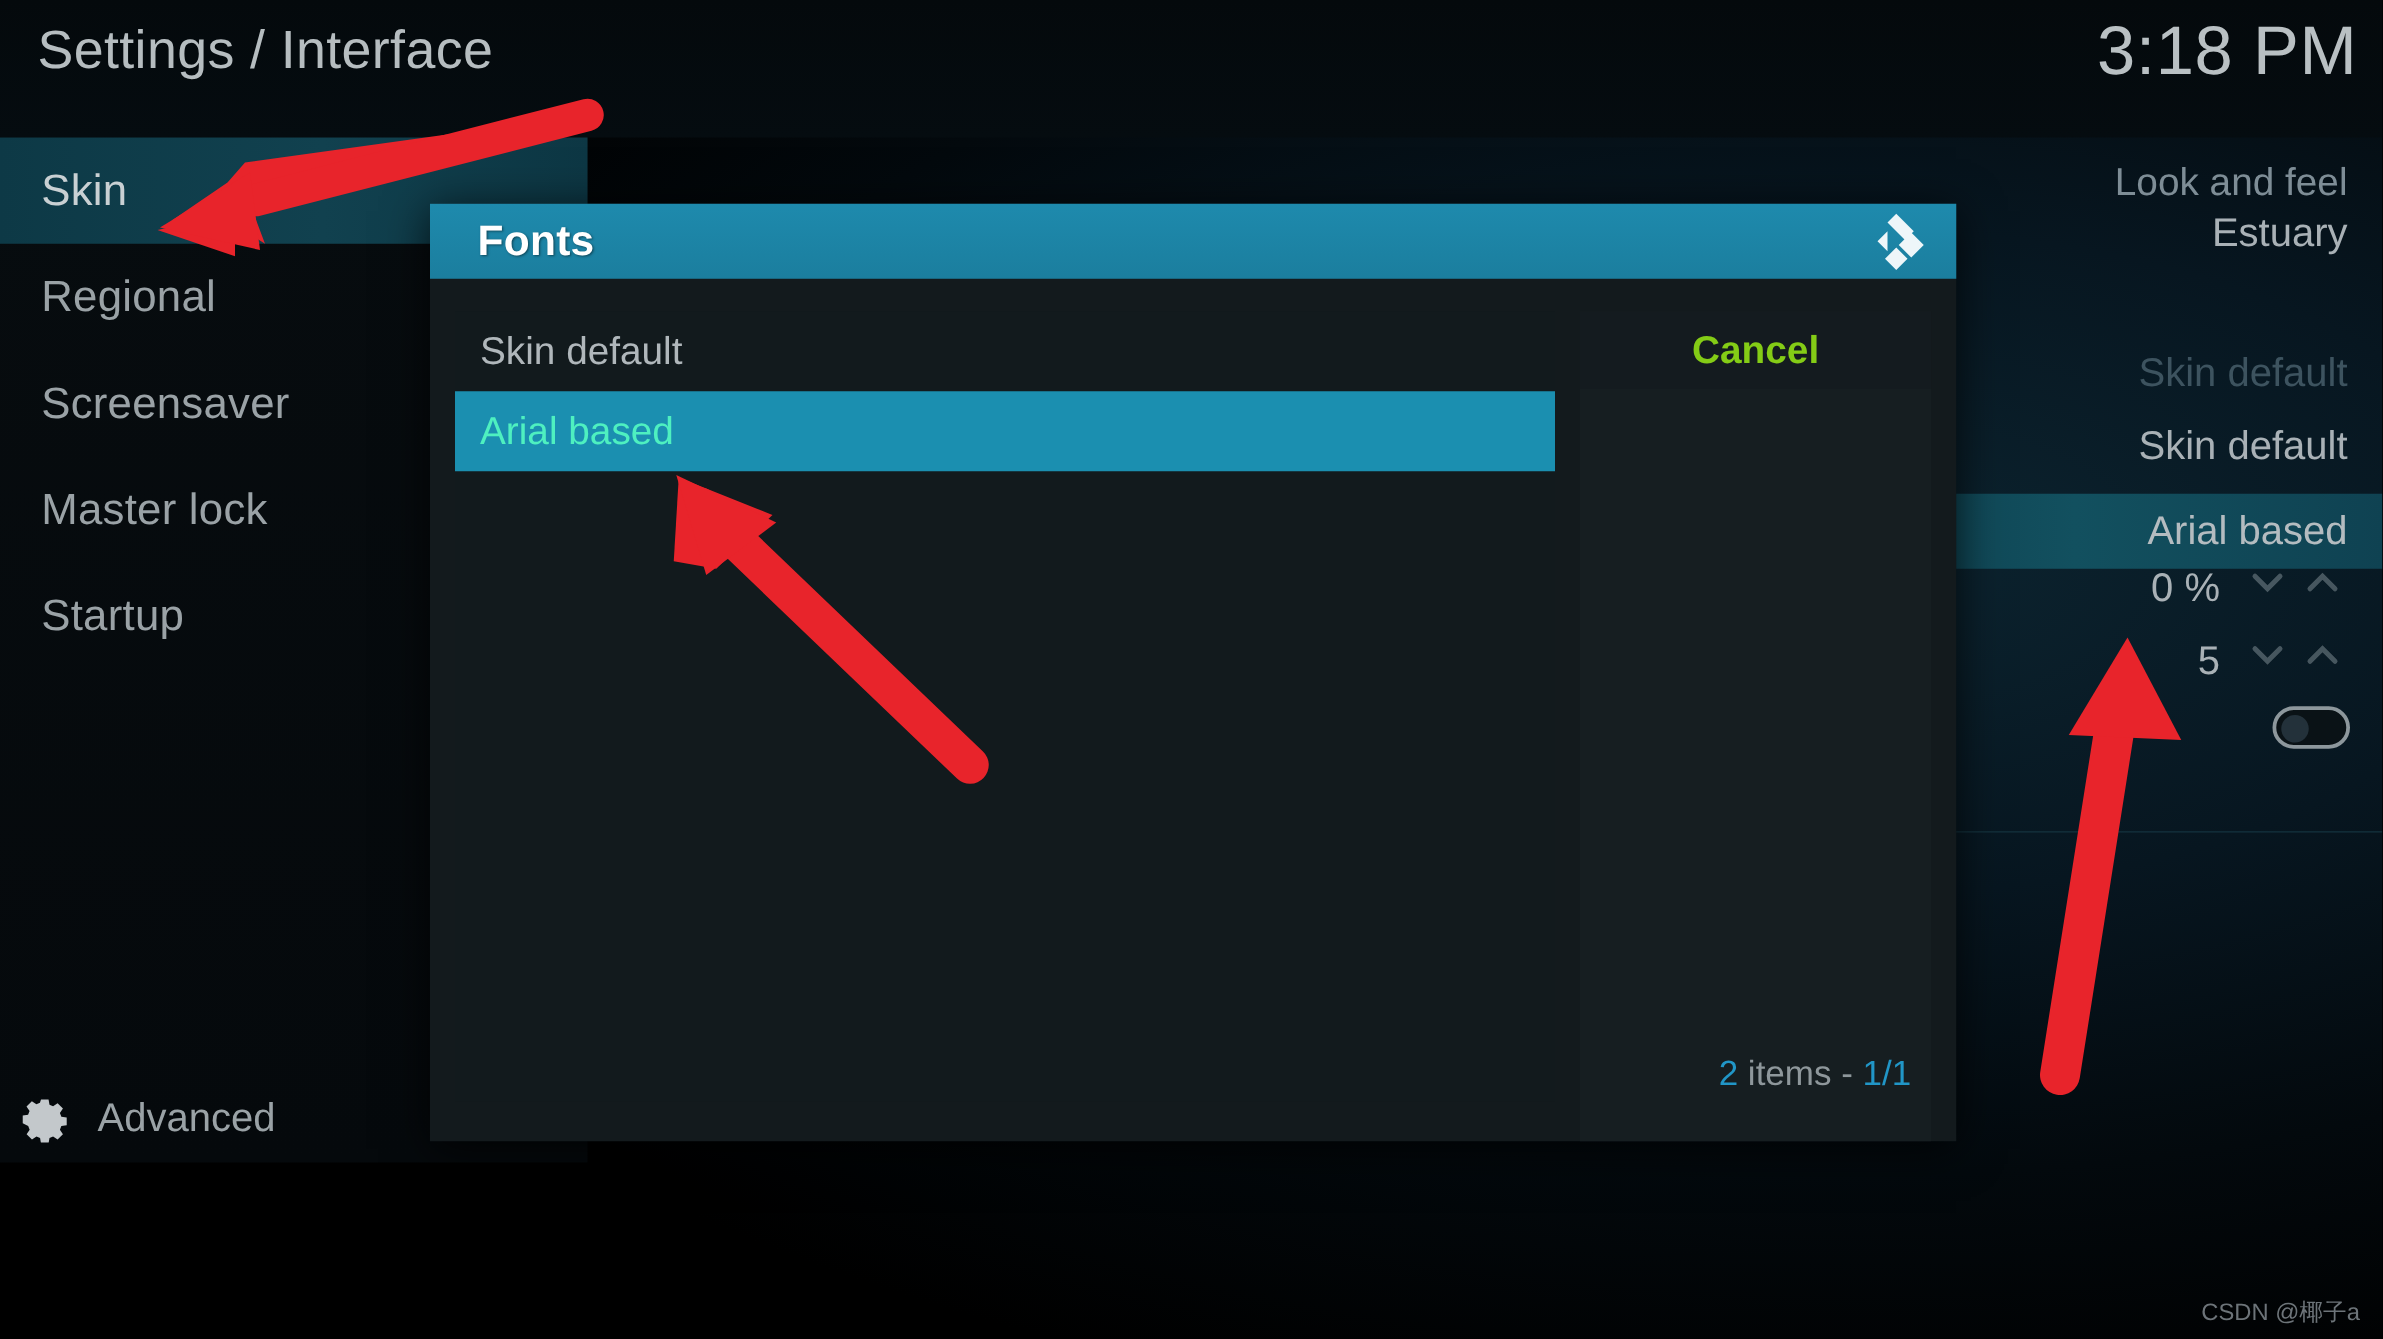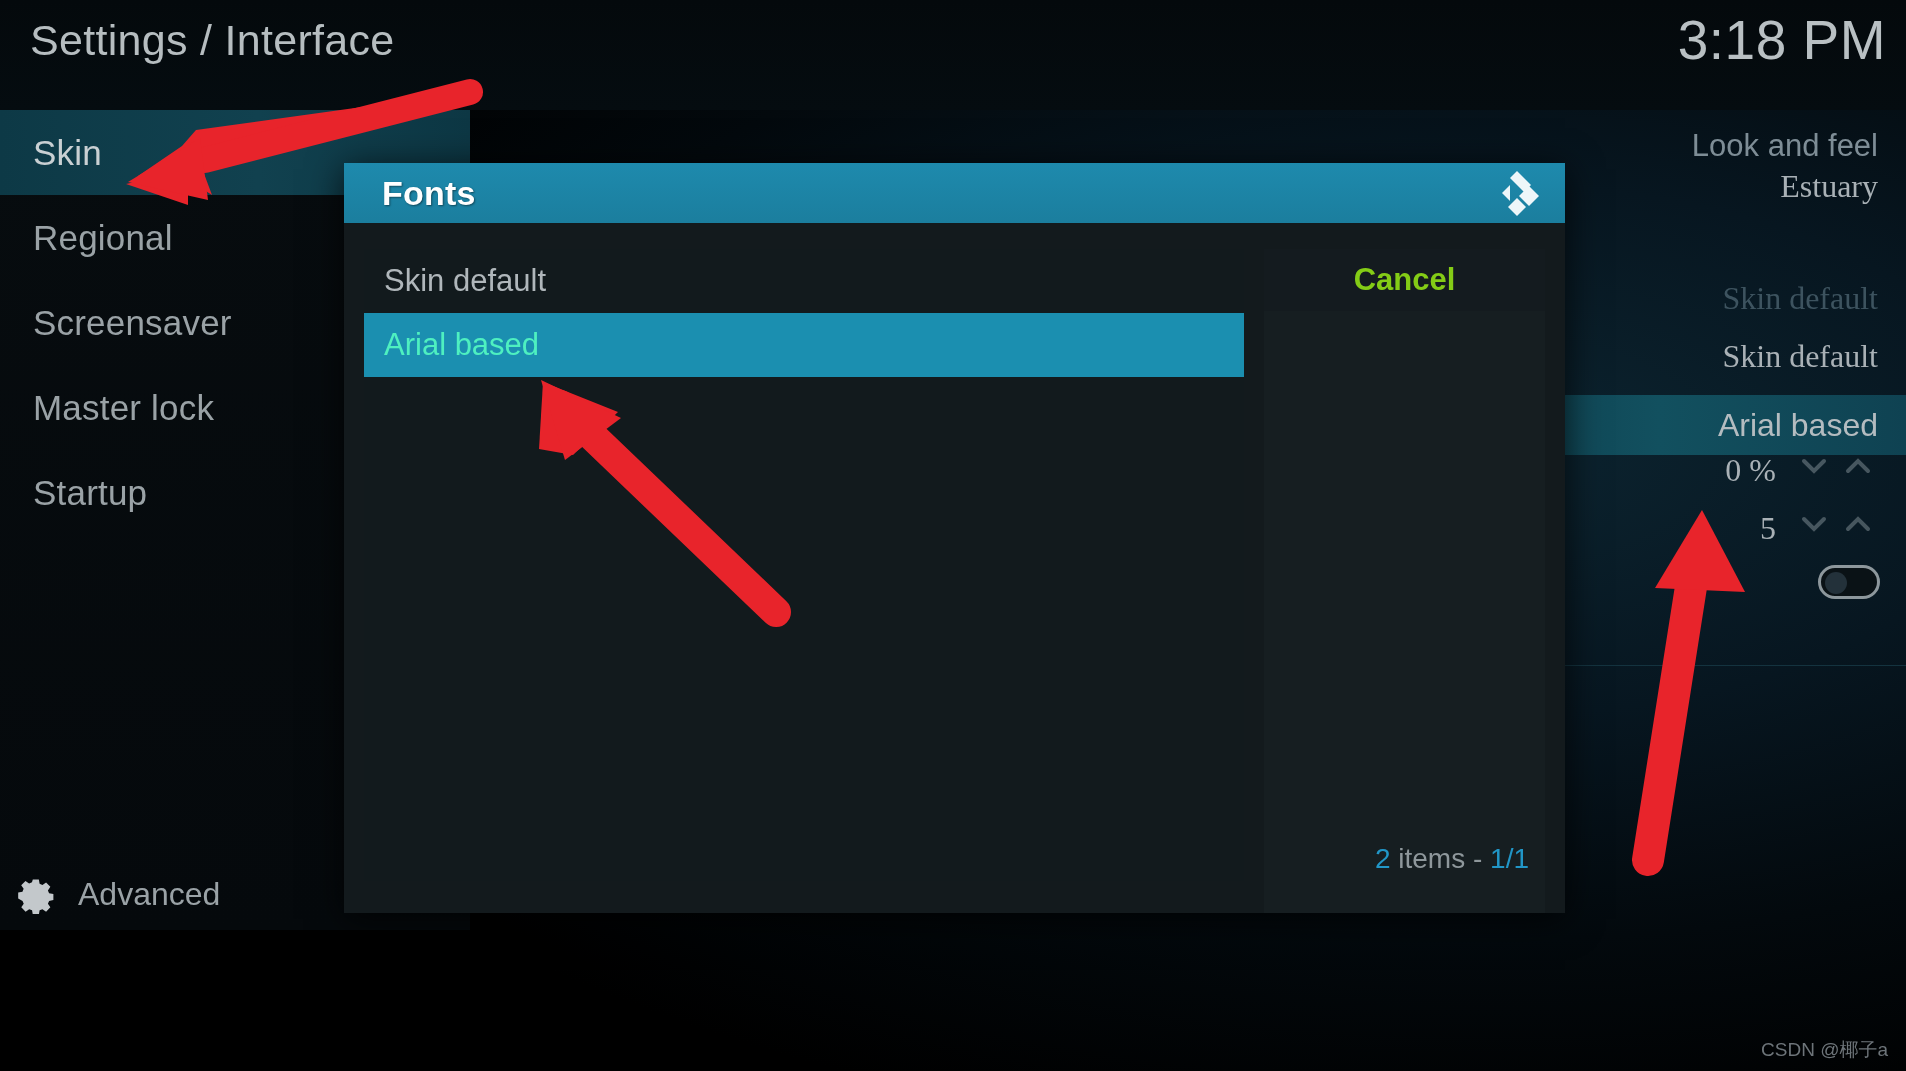--- a/index.html
+++ b/index.html
@@ -66,21 +66,21 @@
   
   .bg-panel {
     position:absolute; left:470px; top:110px; right:0; height:820px;
   }
   .section-head {
     position:absolute; right:28px; top:18px;
     font-size:31px; color:#7e8d96; white-space:nowrap;text-align:center;
   }
   .row-val {
     position:absolute; right:28px;
-    font-size:32px; color:#a9b1b6; white-space:nowrap; text-align:center;font-family:Liberation Serif, serif;
+    font-size:32px; color:#a9b1b6; white-space:nowrap; text-align:center;
   }
   .row-val.dim { color:#3d535f; }
   .row-hl {
     position:absolute; right:0; left:820px;
     height:60px;
     background:linear-gradient(90deg,#0c3241 0%, #12505f 60%, #0f4252 100%);
   }
   .row-hl > span {
     position:absolute; right:28px; top:50%; transform:translateY(-50%);
     font-size:32px; color:#b4bcc0; white-space:nowrap;

